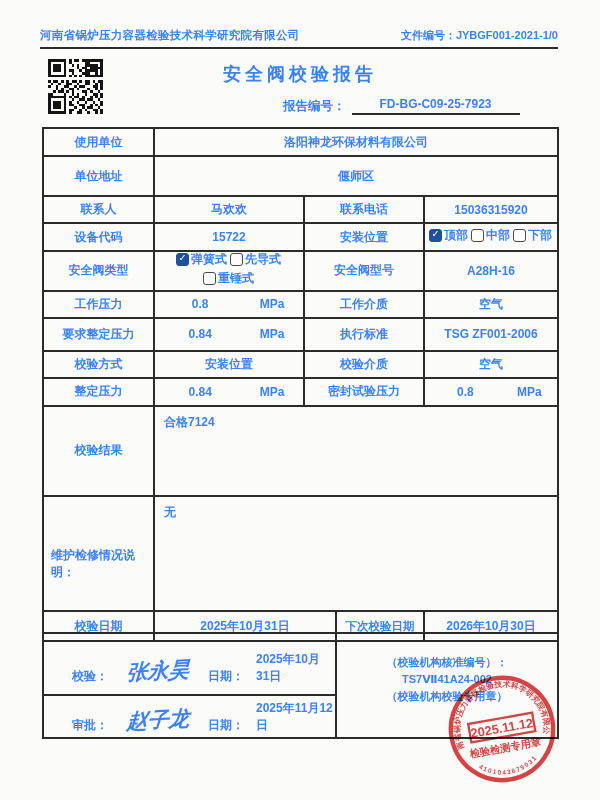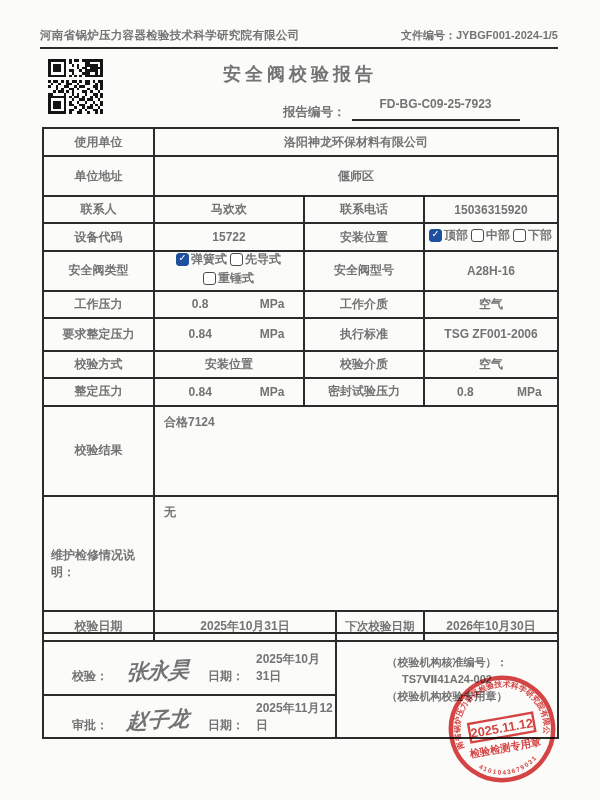--- a/index.html
+++ b/index.html
@@ -1,28 +1,28 @@
 <!DOCTYPE html>
 <html><head>
 <meta charset="utf-8">
 <style>
   html,body{margin:0;padding:0;background:#e9e9e7;}
   .page{position:relative;width:600px;height:800px;margin:0 auto;background:#fbfbf9;
-        font-family:"Liberation Sans","DejaVu Sans",sans-serif;color:#737373;font-weight:700;overflow:hidden;}
+        font-family:"Liberation Sans","DejaVu Sans",sans-serif;color:#3b82f6;font-weight:700;overflow:hidden;}
   
   .header-top{position:absolute;left:40px;width:518px;top:28px;border-bottom:2px solid #2b2b2b;
         display:flex;justify-content:space-between;align-items:flex-end;padding-bottom:4px;}
   .company{font-size:11.5px;letter-spacing:.3px;}
   .fileno{font-size:11px;}
   .qr{position:absolute;left:48px;top:59px;width:55px;height:55px;}
   .title{position:absolute;left:0;width:600px;top:62px;text-align:center;font-size:18px;letter-spacing:4px;}
   .report-no{position:absolute;left:283px;top:97px;display:flex;align-items:flex-end;}
   .report-no .lab{font-size:12.5px;margin-right:6px;}
   .report-no .val{display:inline-block;width:168px;text-align:center;border-bottom:2px solid #2b2b2b;
-        padding-bottom:8px;font-size:12px;}
+        padding-bottom:2px;font-size:12px;}
   
   table.tbl{position:absolute;left:42px;border-collapse:collapse;table-layout:fixed;width:515px;}
   .tbl td{border:2px solid #2b2b2b;font-size:12px;text-align:center;vertical-align:middle;padding:0 2px;
         overflow:hidden;}
   .tbl-main{top:127px;}
   .tbl-bot{top:610px;}
   td.big{vertical-align:top;text-align:left;padding:7px 9px;}
   td.maint-lbl{text-align:left;padding-left:7px;}
   .press{display:flex;align-items:center;}
   .press .pv{flex:1.5;text-align:center;}
@@ -46,21 +46,21 @@
         mix-blend-mode:multiply;transform:rotate(-10deg);}
   .qr svg,.stamp svg{display:block;width:100%;height:100%;}
 </style>
 </head>
 <body>
 
 <div class="page">
 
   <div class="header-top">
     <span class="company">河南省锅炉压力容器检验技术科学研究院有限公司</span>
-    <span class="fileno"><span>文件编号：</span><span>JYBGF001-2024-1/5</span></span>
+    <span class="fileno"><span>文件编号：</span><span>JYBGF001-2021-1/0</span></span>
   </div>
 
   <div class="qr">
     <svg viewBox="0 0 21 21" shape-rendering="crispEdges" fill="#141414">
       <rect x="0" y="0" width="7" height="7"></rect>
         <rect x="1" y="1" width="5" height="5" fill="#fbfbf9"></rect>
         <rect x="2" y="2" width="3" height="3"></rect>
       <rect x="14" y="0" width="7" height="7"></rect>
         <rect x="15" y="1" width="5" height="5" fill="#fbfbf9"></rect>
         <rect x="16" y="2" width="3" height="3"></rect>

